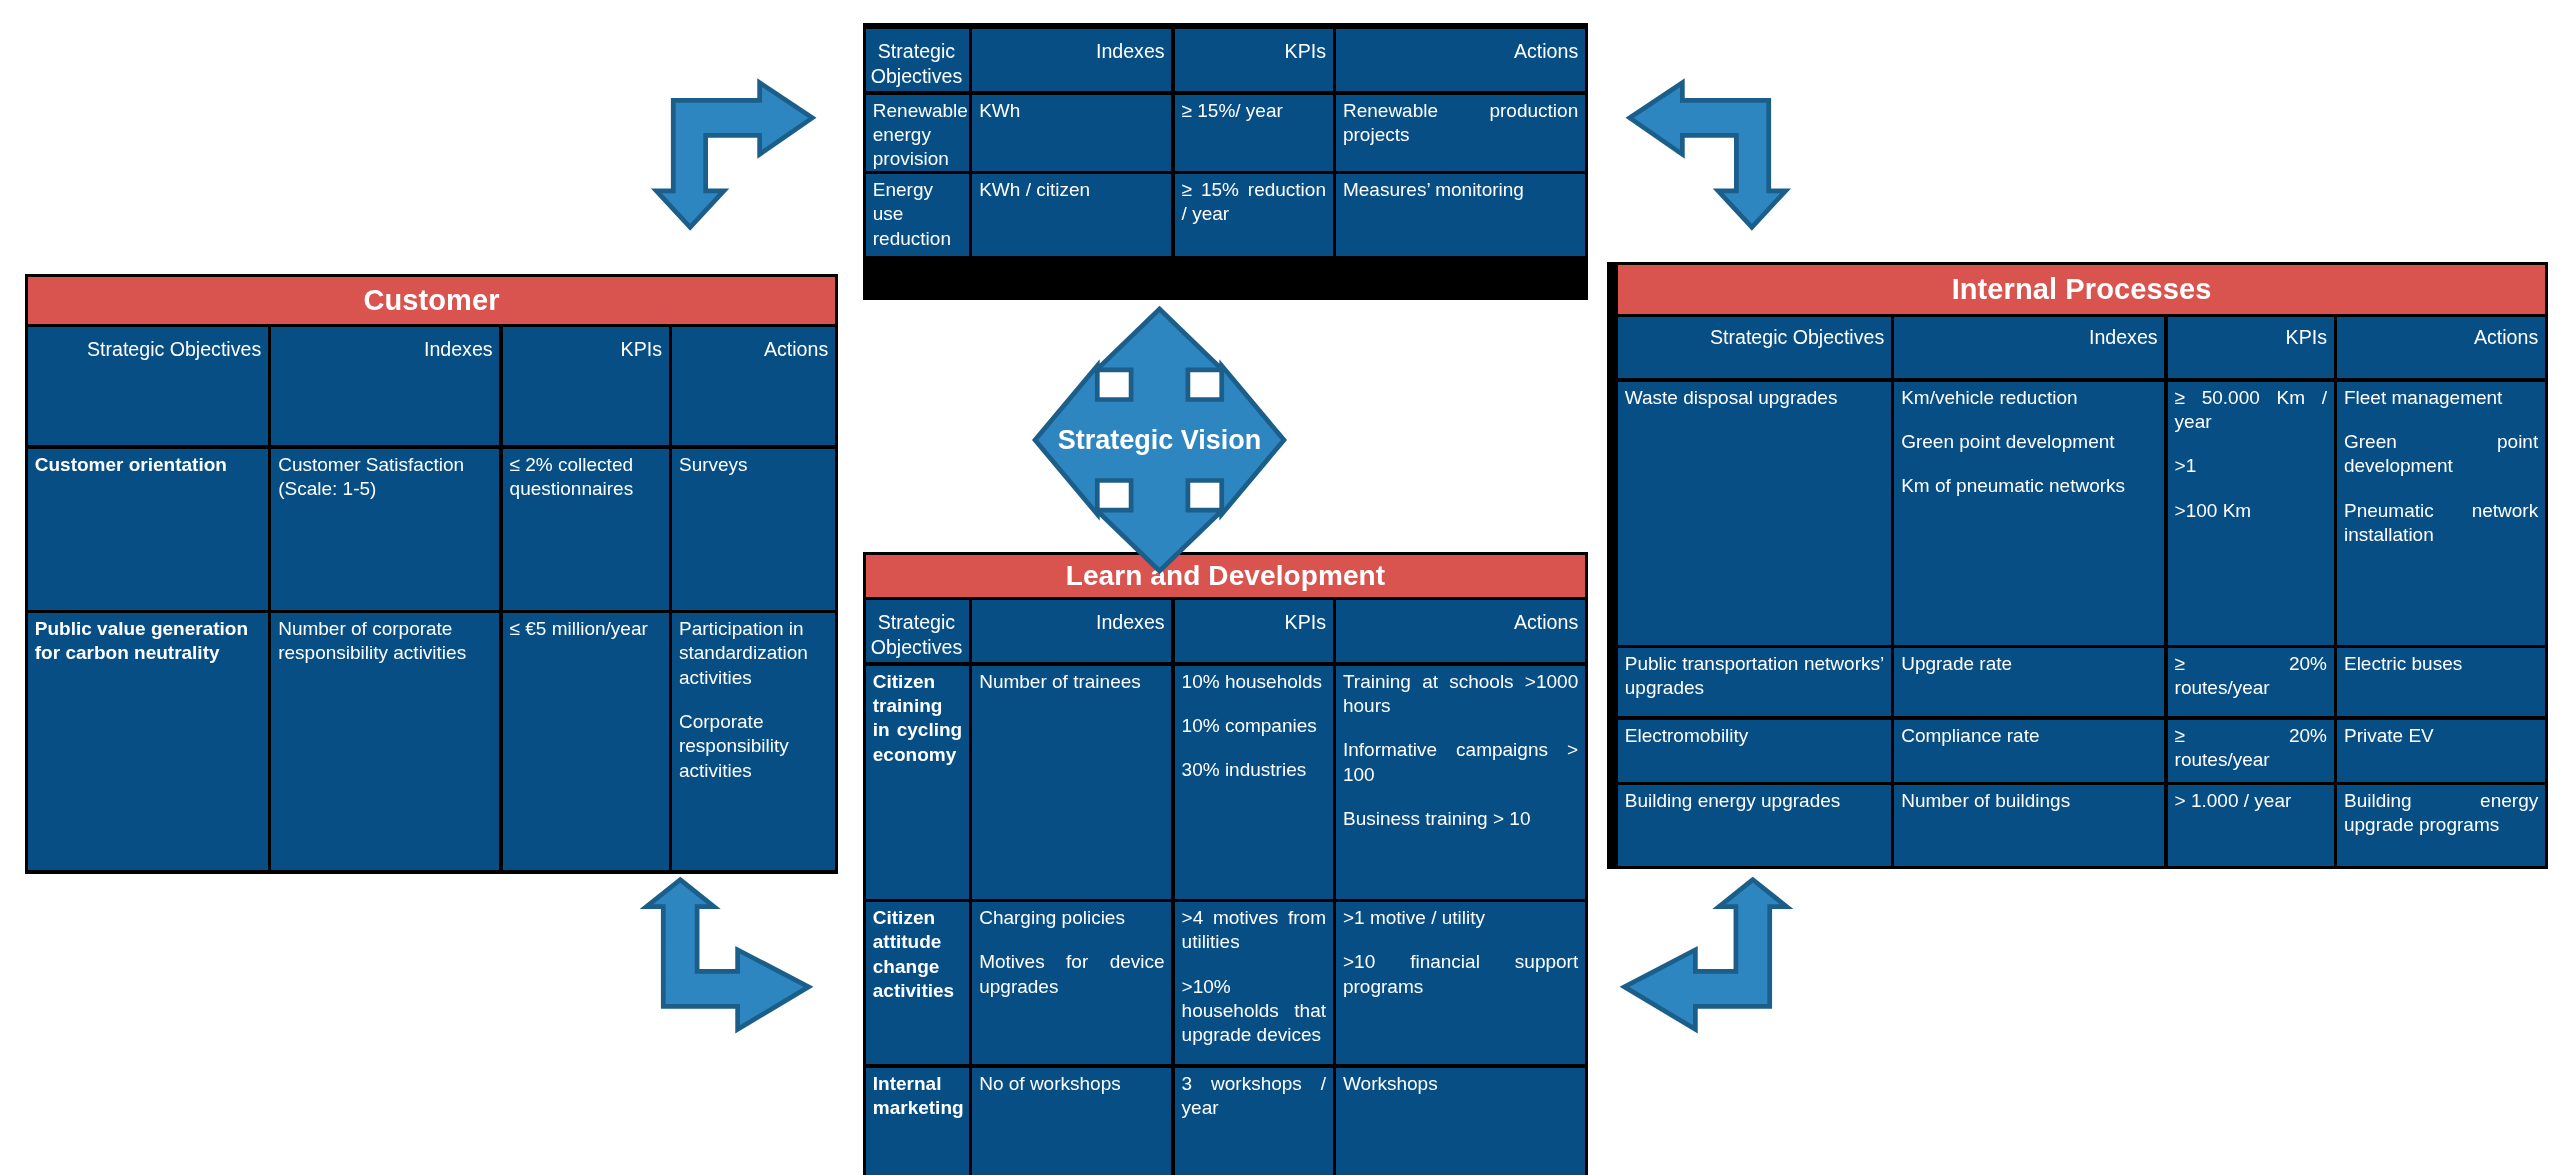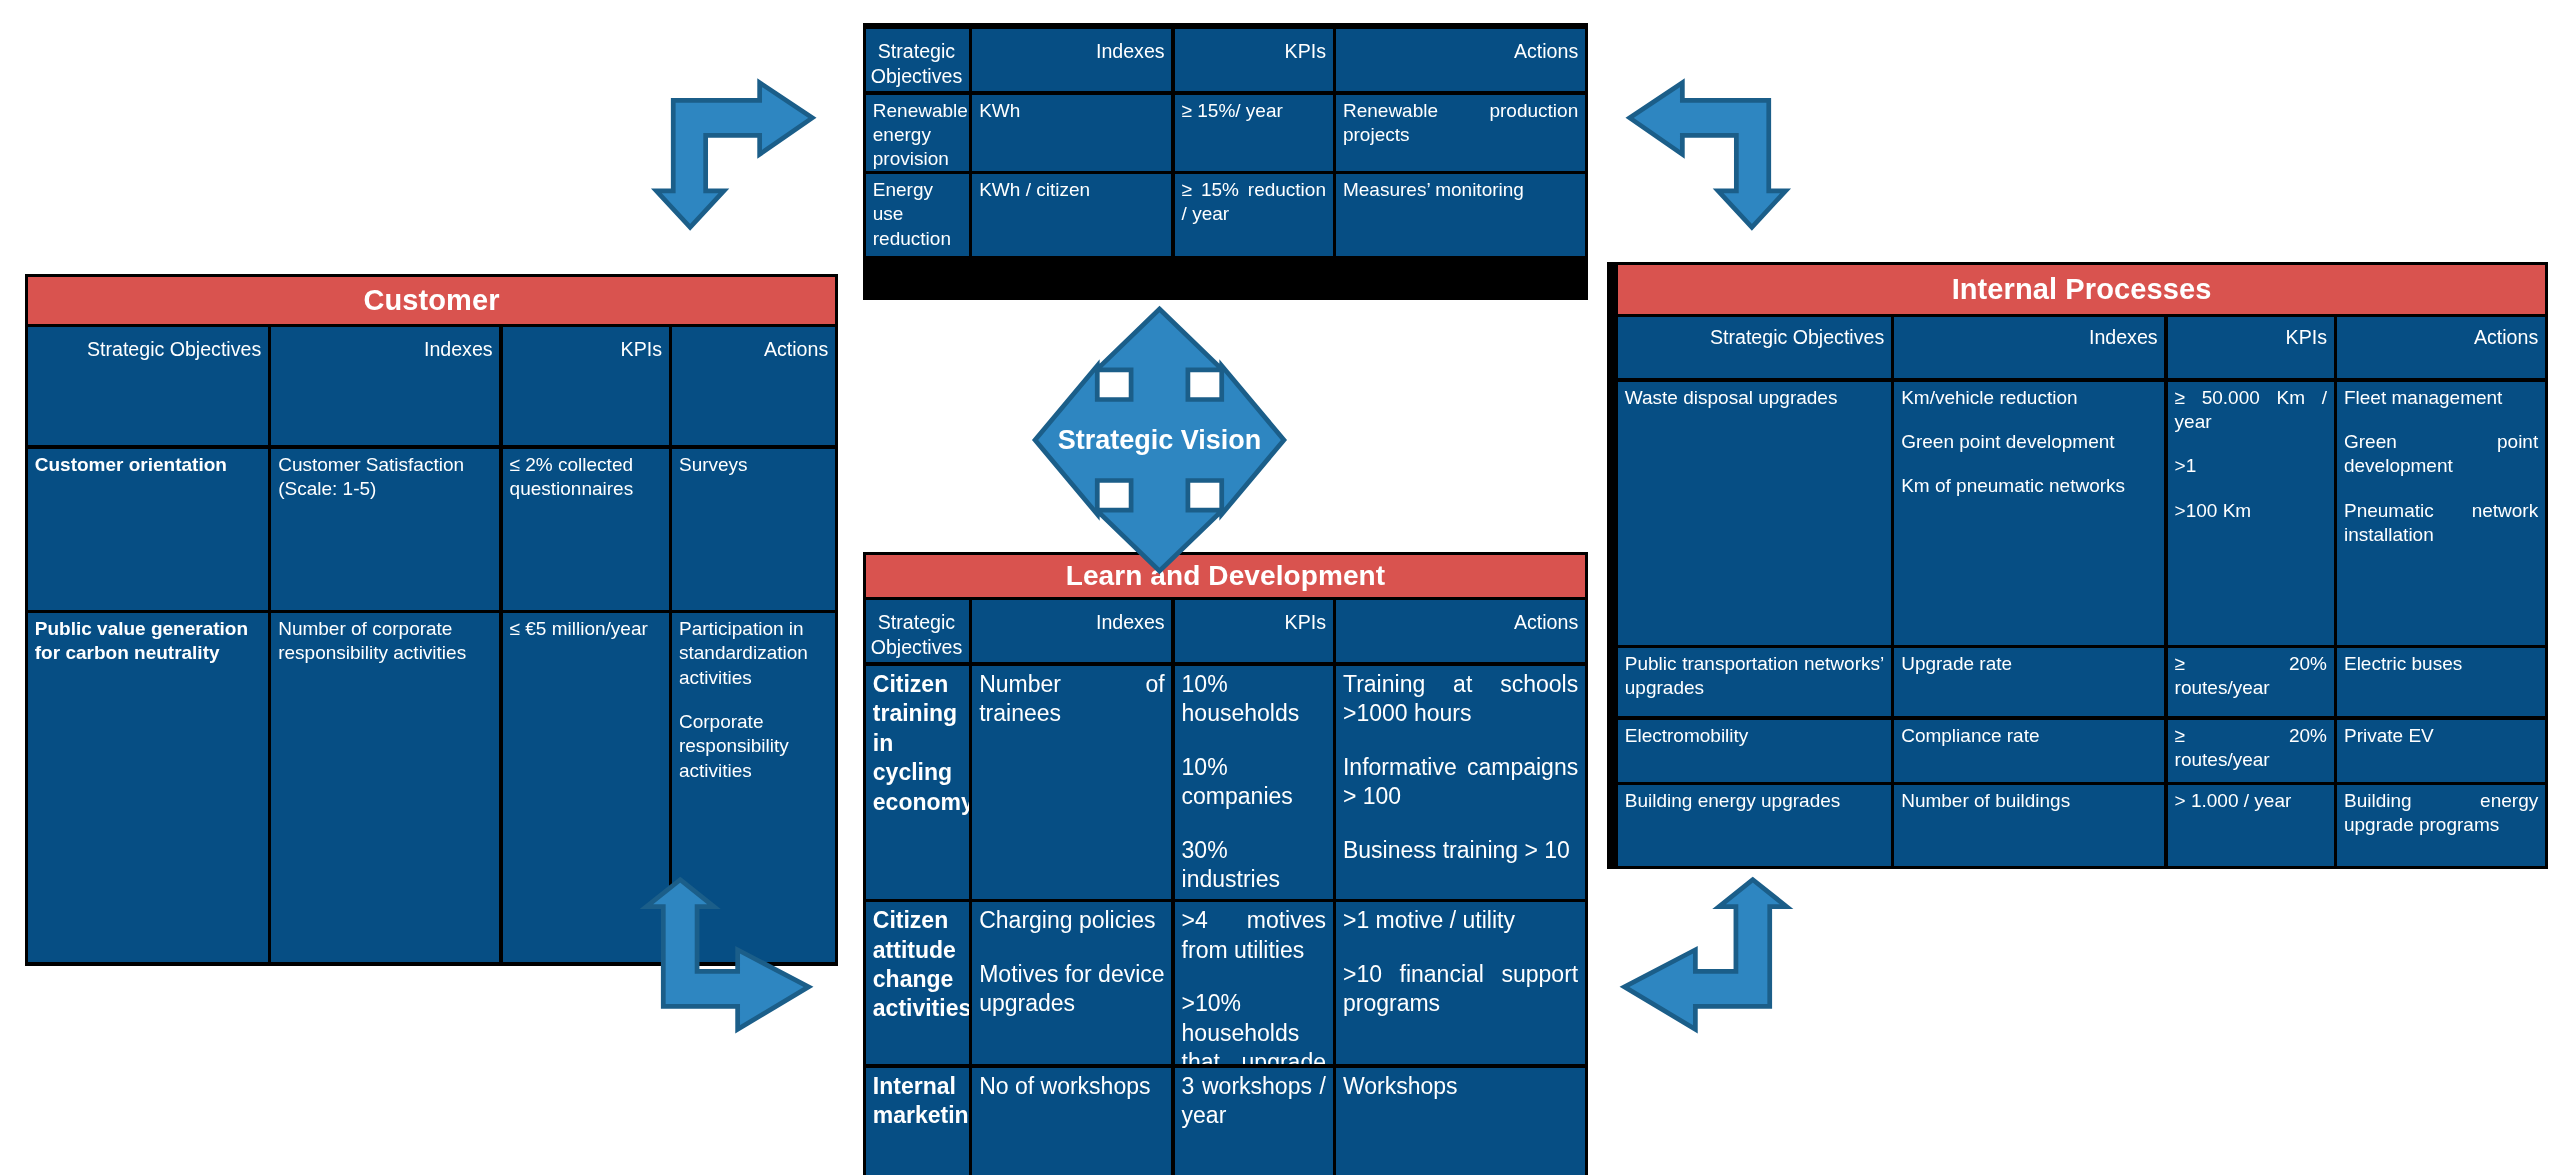--- a/index.html
+++ b/index.html
@@ -71,21 +71,21 @@
   #card-financial .grid {
     grid-template-columns: 103px 199px 158px 1fr;
     grid-template-rows: 62px 76px 1fr;
     height: calc(100% - 44px);
     margin-top: 3.4px;
   }
   #card-financial .cell { font-size: 19px; }
   #card-financial .cell.head { font-size: 19.6px; }
 
   
-  #card-customer { left: 25px; top: 274px; width: 813px; height: 692px; }
+  #card-customer { left: 25px; top: 274px; width: 813px; height: 600px; }
   #card-customer .card-title { height: 47px; font-size: 29px; }
   #card-customer .grid {
     grid-template-columns: 240px 228px 166px 1fr;
     grid-template-rows: 118px 161px 1fr;
     height: calc(100% - 51px);
     margin-top: 3.4px;
   }
   #card-customer .cell { font-size: 19px; }
   #card-customer .cell.head { font-size: 19.6px; }
   #card-customer .cell p { text-align: left; }
@@ -104,21 +104,21 @@
 
   
   #card-learn { left: 863px; top: 552px; width: 725px; height: 708px; }
   #card-learn .card-title { height: 42px; font-size: 28px; }
   #card-learn .grid {
     grid-template-columns: 103px 199px 158px 1fr;
     grid-template-rows: 62px 233px 162px 1fr;
     height: calc(100% - 45px);
     margin-top: 3.4px;
   }
-  #card-learn .cell { font-size: 23px; }
+  #card-learn .cell { font-size: 19px; }
   #card-learn .cell.head { font-size: 19.6px; }
 
   
   .arrow { position: absolute; }
   .arrow svg { display: block; width: 100%; height: 100%; overflow: visible; }
   .arrow-shape { fill: #2e86c1; stroke: #1b5e89; stroke-width: 7; stroke-linejoin: miter; }
 
   #arrow-tl { left: 653px; top: 80px; width: 162px; height: 150px; }
   #arrow-tr { left: 1627px; top: 80px; width: 162px; height: 150px; }
   #arrow-bl { left: 643px; top: 877px; width: 169px; height: 155px; }

